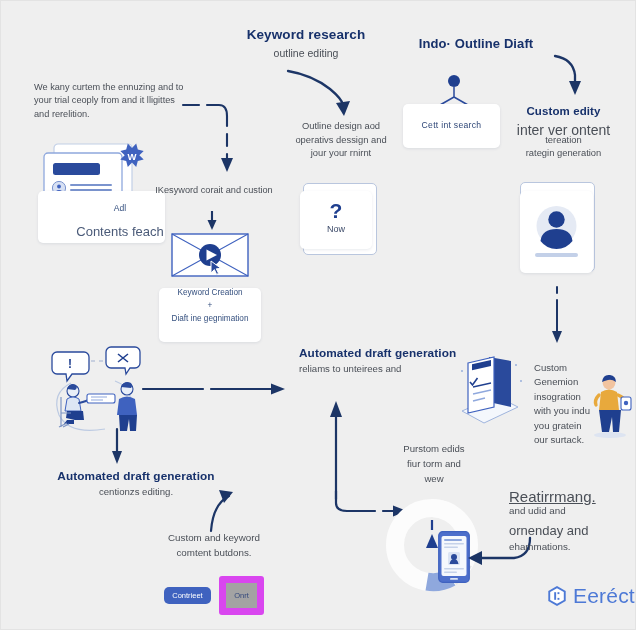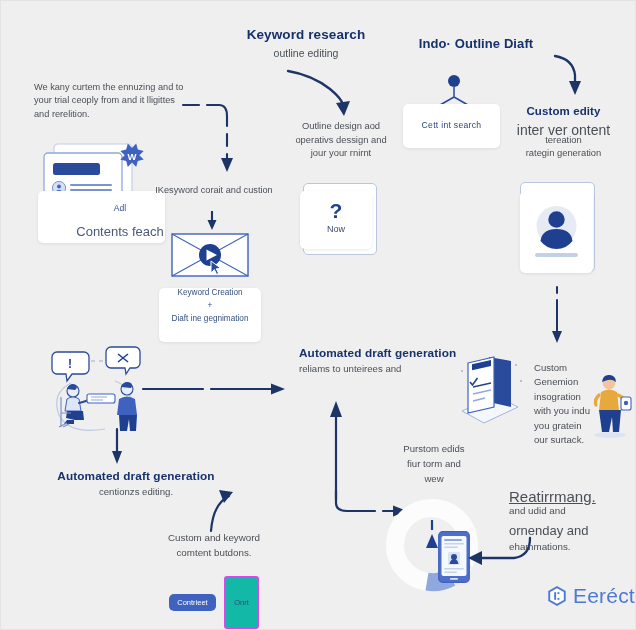--- a/index.html
+++ b/index.html
@@ -41,22 +41,22 @@
     color:#4d79d6;
     font-size:21px;
     letter-spacing:.2px;
   }
   .btn-primary{
     background:#3f62bf;color:#fff;border:none;border-radius:5px;
     font-size:7.5px;padding:4px 8px;font-family:"Liberation Sans",sans-serif;
     cursor:pointer;
   }
   .btn-secondary{
-    background:#14b8a6;color:#34497c;border:2px solid #d946ef;border-radius:3px;
-    font-size:7.5px;padding:20px 8px;font-family:"Liberation Sans",sans-serif;
+    background:#a3a3a3;color:#34497c;border:7px solid #d946ef;border-radius:3px;
+    font-size:7.5px;padding:8px 8px;font-family:"Liberation Sans",sans-serif;
     cursor:pointer;
   }
 </style>
 </head>
 <body>
 
 <div id="canvas">
 
   <div class="abs body-txt" style="left:33px;top:80px;width:152px;font-size:9.2px;">We kany curtem the ennuzing and to your trial ceoply from and it lligittes and rerelition.</div>
 

